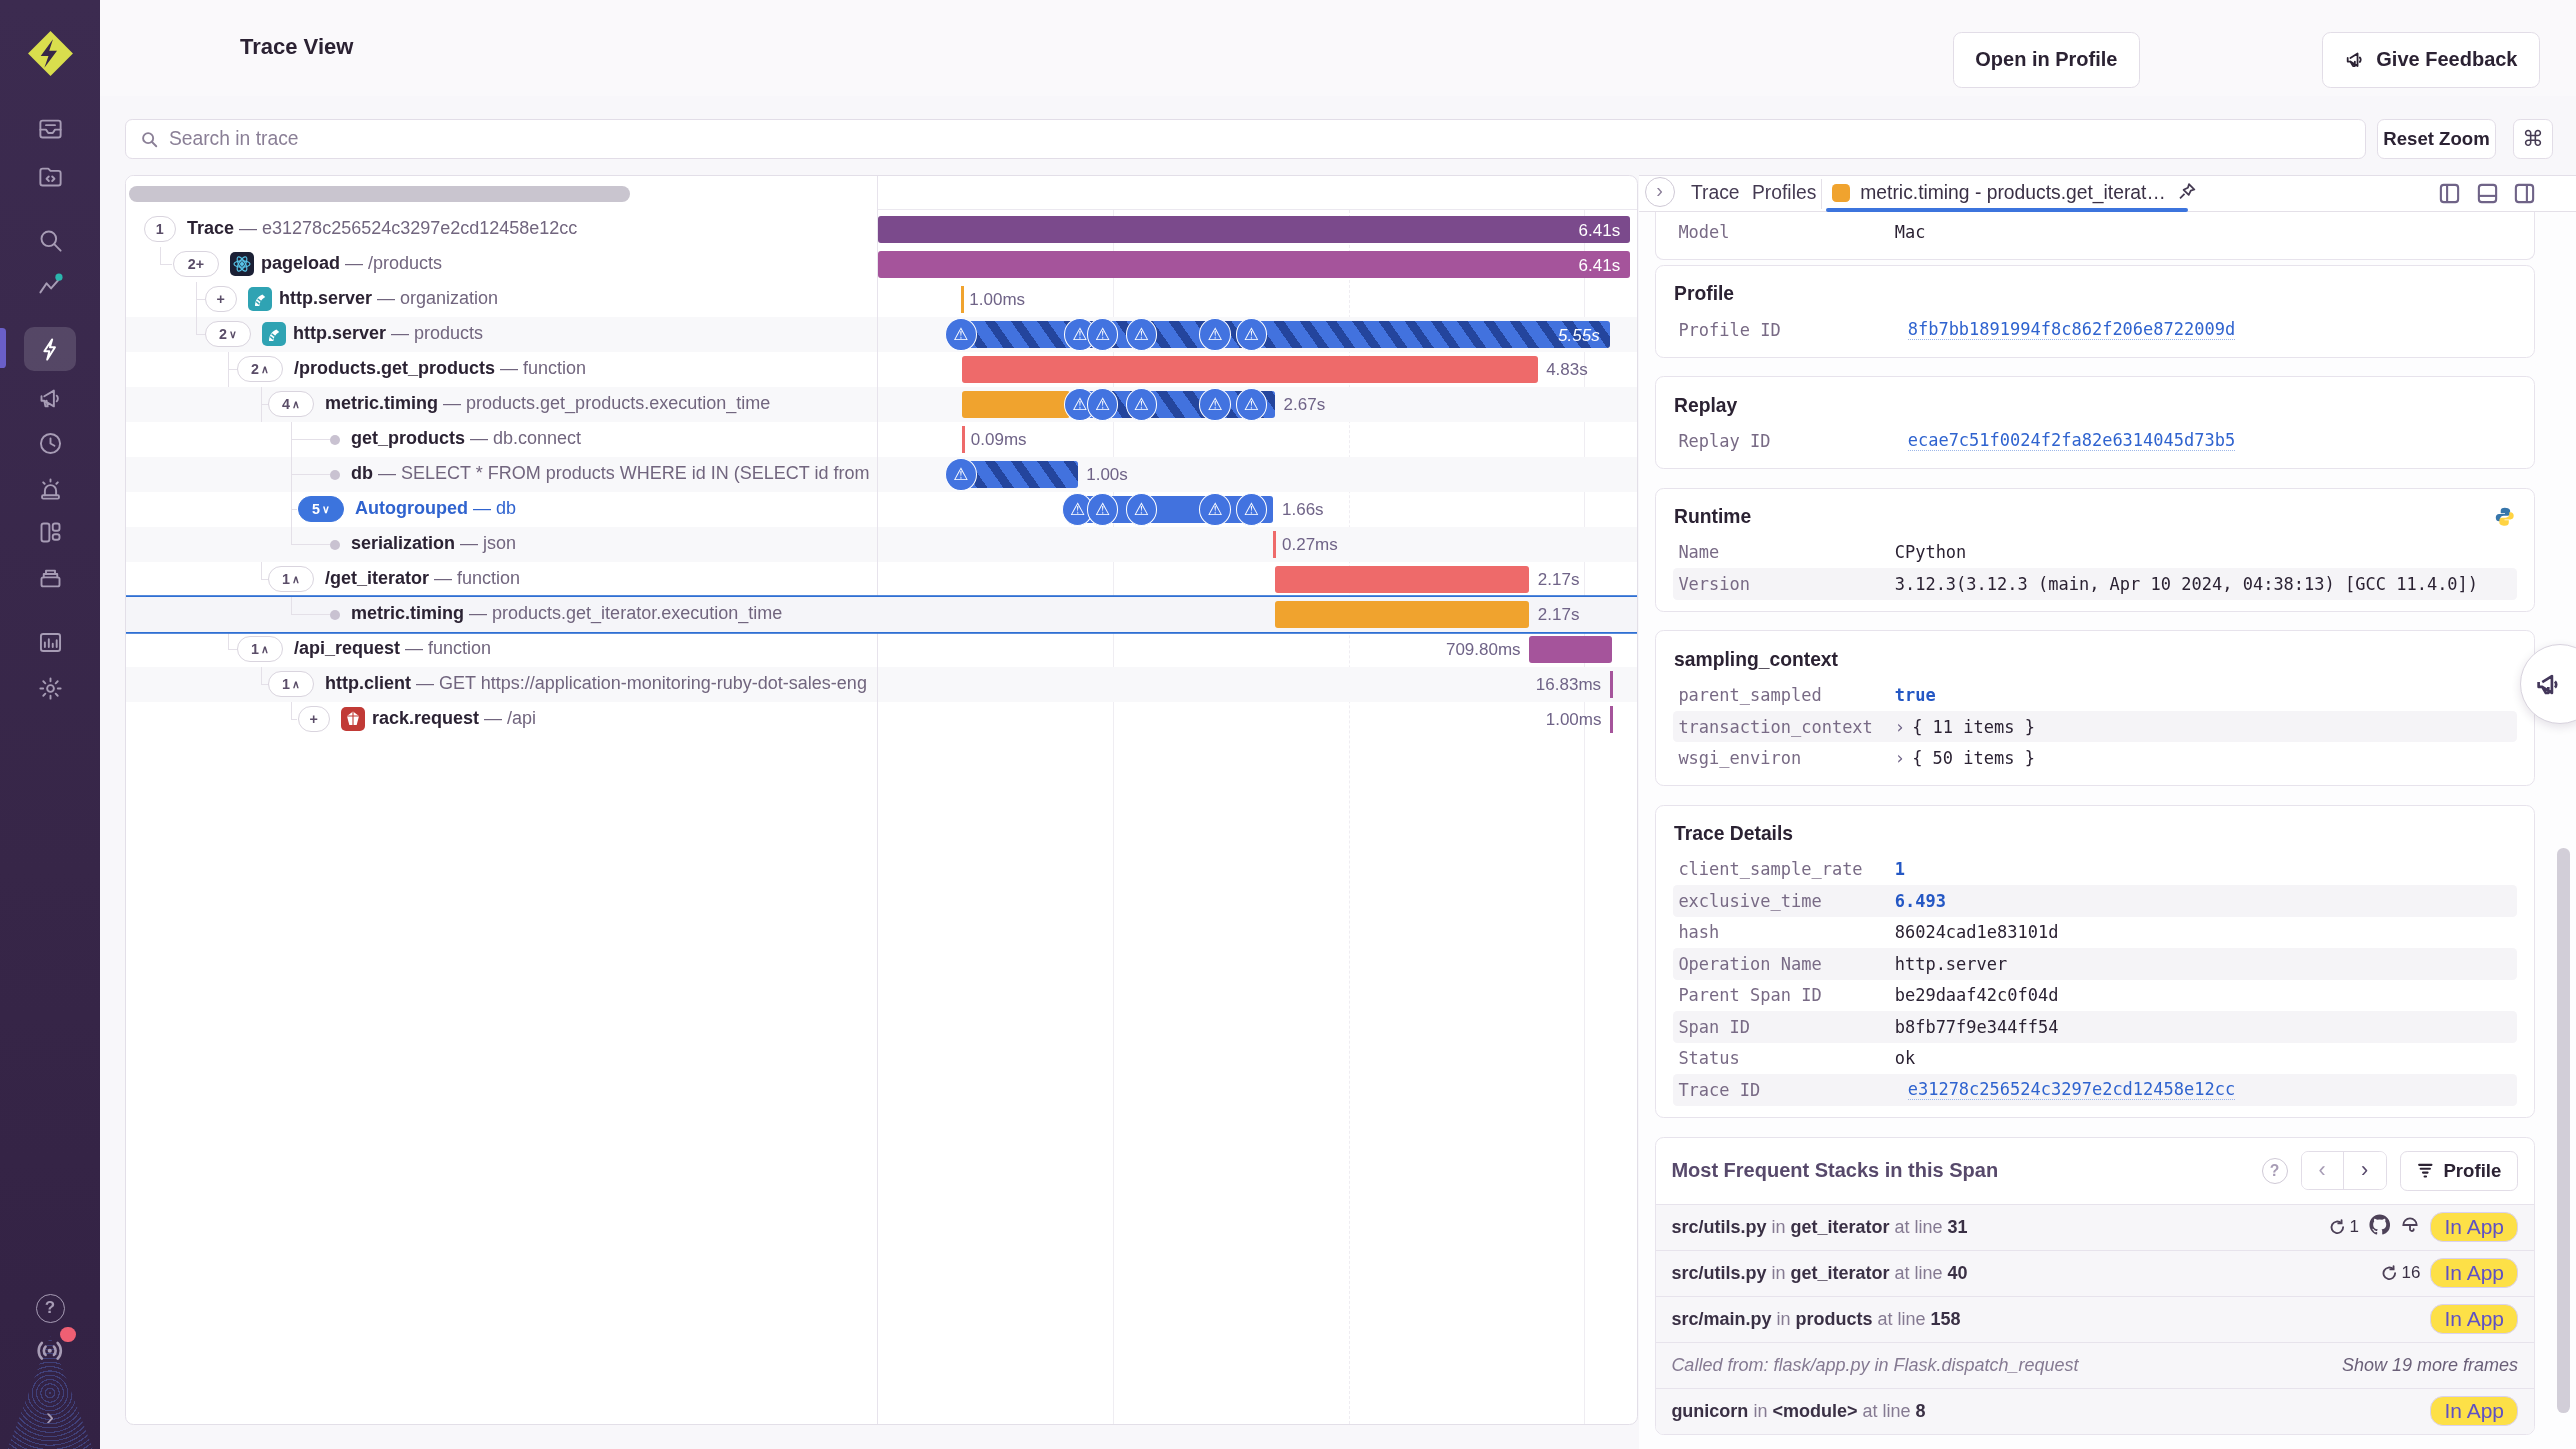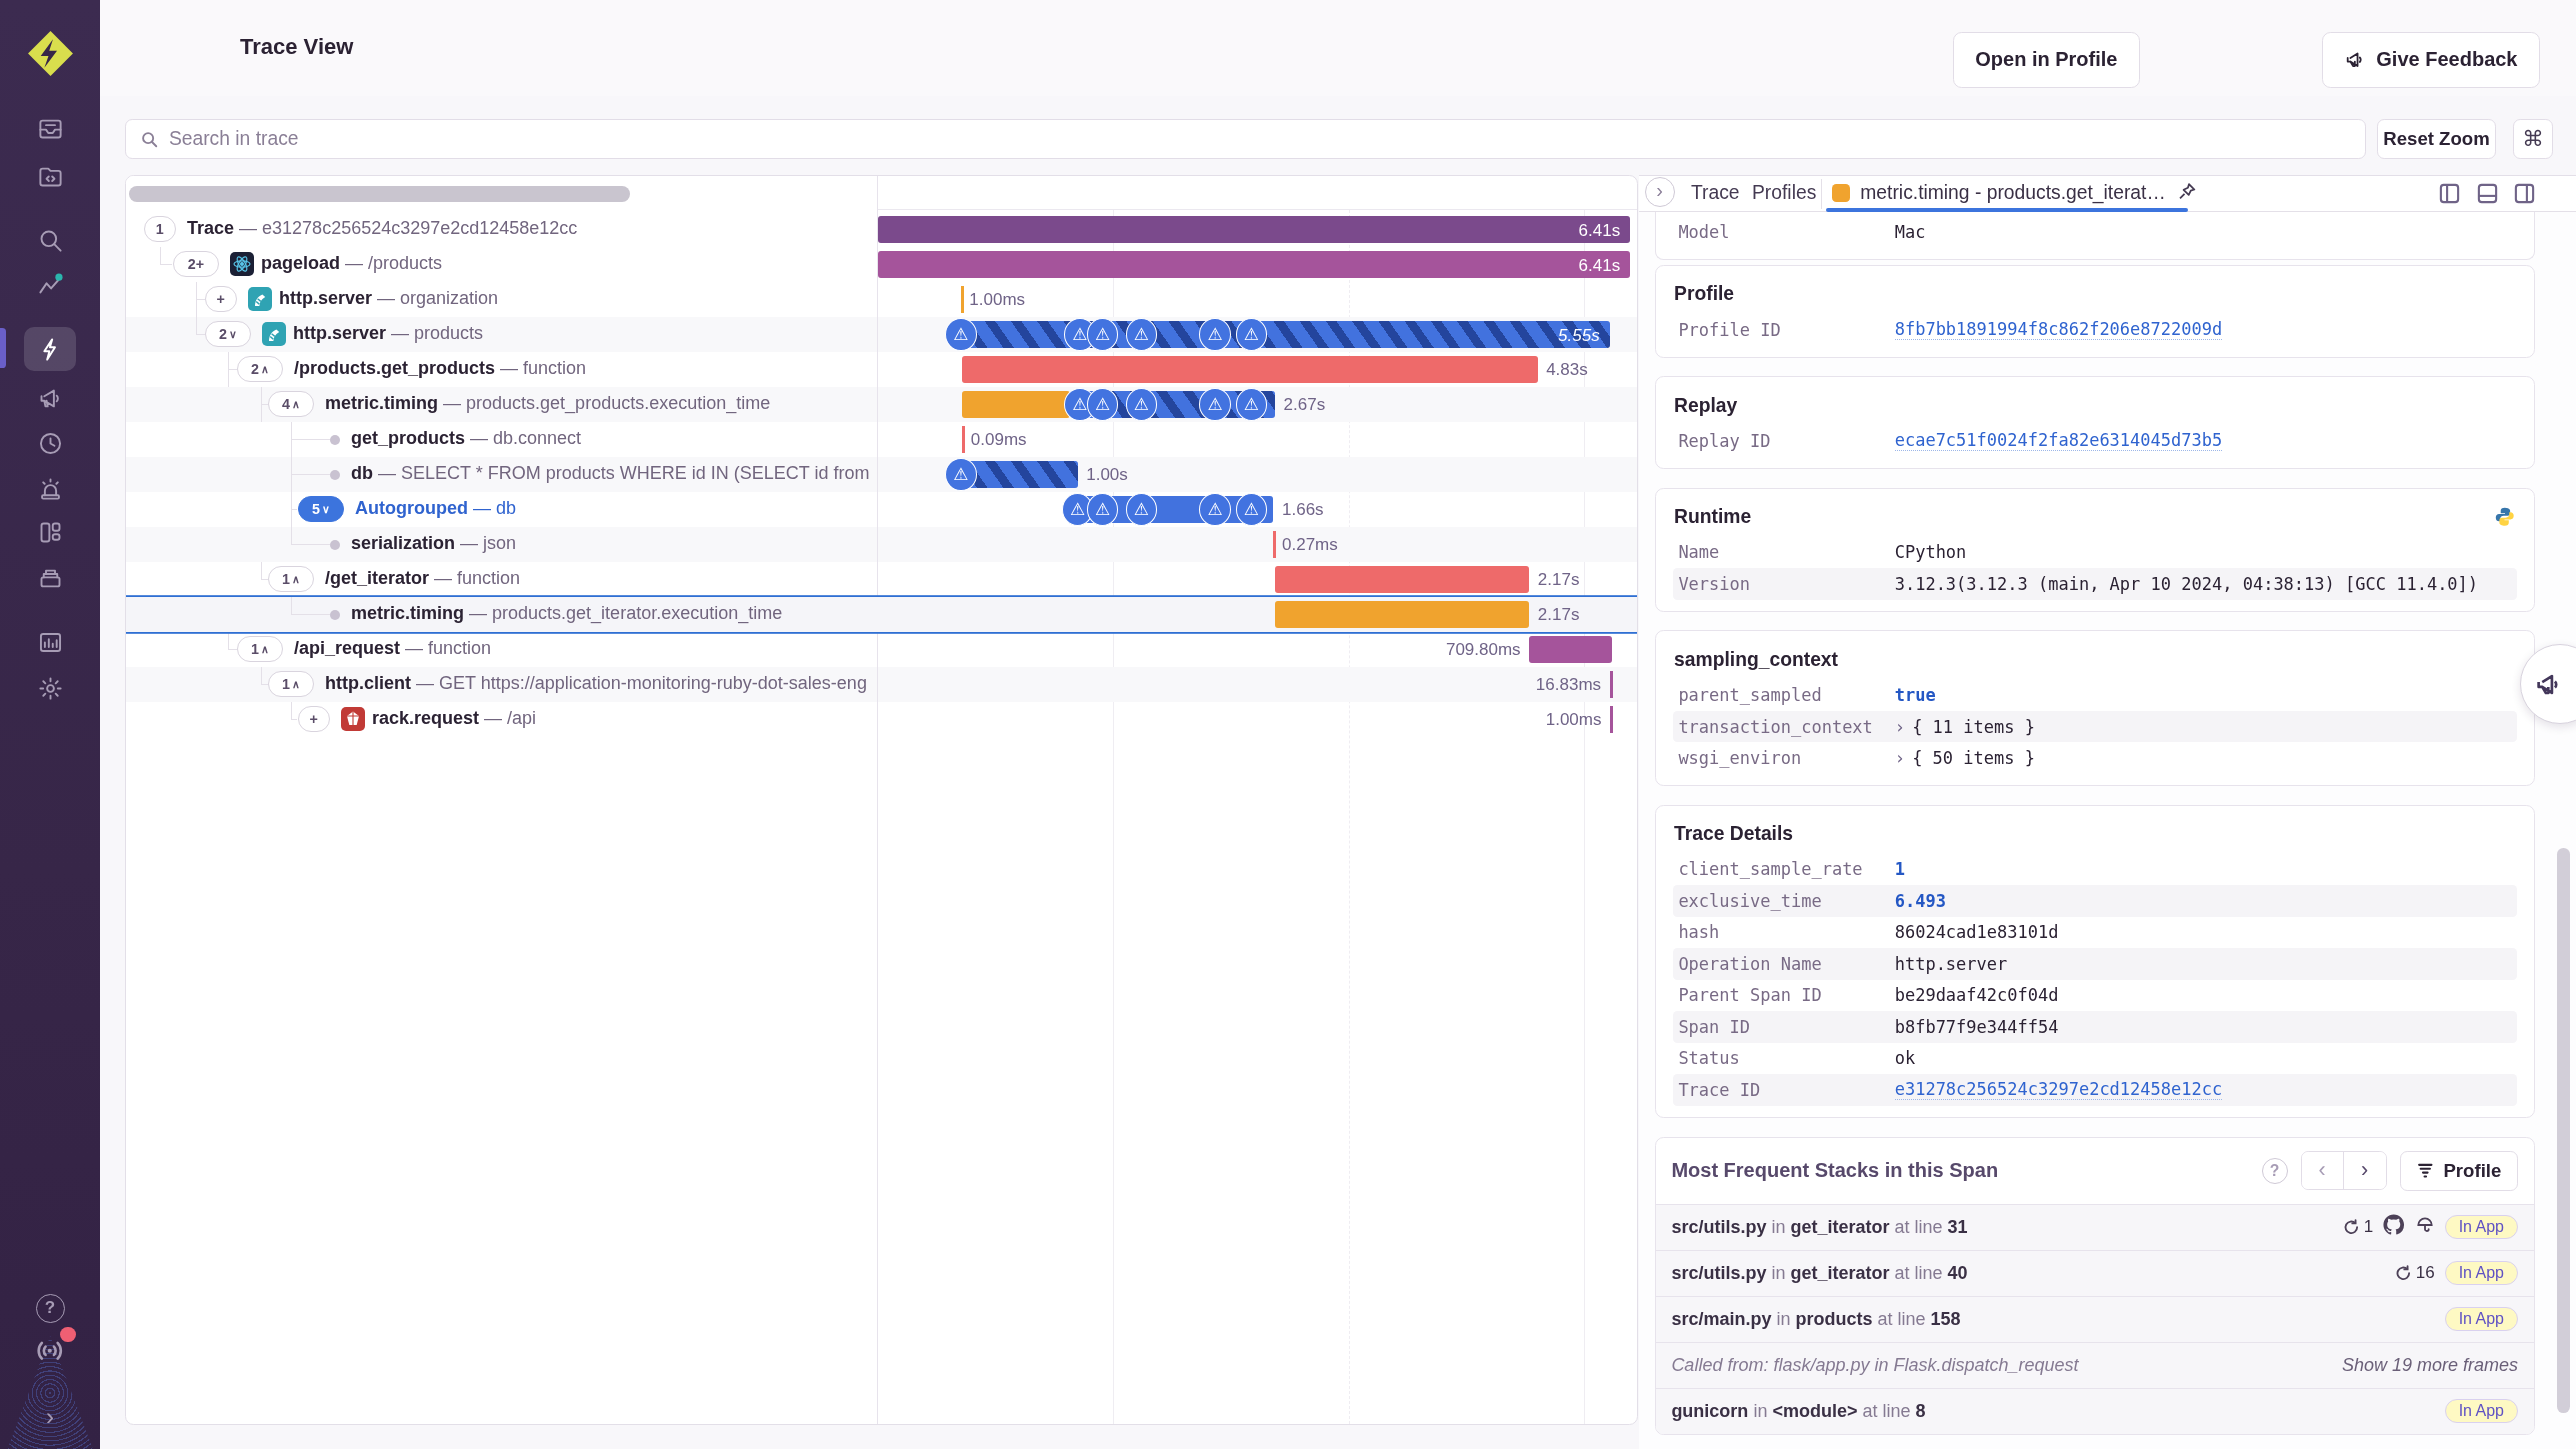--- a/index.html
+++ b/index.html
@@ -94,21 +94,21 @@
   .layout-icons svg { width:23px; height:23px; stroke:#6f6387; fill:none; stroke-width:2.2; }
 
   #rp-content { position:absolute; left:15.7px; top:36px; width:880px; bottom:0; overflow:hidden; }
   .card { background:#fff; border:1.4px solid #e7e3ec; border-radius:8.6px; padding:10px 17px 11.4px 17px; margin-bottom:18.6px; }
   .card.cut-top { border-top:none; border-radius:0 0 8.6px 8.6px; padding-top:4.3px; margin-bottom:5px; }
   .card-title { font-size:19.3px; font-weight:700; color:#2b2233; padding:7.2px 1.4px 8.6px 1.4px; display:flex; justify-content:space-between; align-items:center; }
   .kv-row { display:flex; align-items:center; min-height:31.5px; border-radius:4.3px; font-size:17px; }
   .kv-row.shade { background:#f5f4f7; }
   .kv-key { width:222px; flex:none; color:#786a85; padding-left:5.7px; }
   .kv-val { color:#2b2233; white-space:nowrap; }
-  .kv-val.link { color:#2f63cf; border-bottom:1.4px dotted #9db7e8; }
+  .kv-val.link { color:#2f63cf; border-bottom:1.4px dotted #9db7e8;margin-left:13px; }
   .kv-val.blue { color:#2457c4; font-weight:700; }
   .expander { color:#6f6387; margin-right:7.2px; }
 
   
   #stacks-card { background:#fff; border:1.4px solid #e7e3ec; border-radius:8.6px; overflow:hidden; }
   #stacks-head { display:flex; align-items:center; justify-content:space-between; padding:13px 15.7px; }
   #stacks-title { font-size:20px; font-weight:700; color:#57496b; }
   #stacks-controls { display:flex; align-items:center; gap:13px; }
   .qmark { width:26px; height:26px; border:1.8px solid #cfc9d6; border-radius:50%; color:#a79cb5; font-size:15.7px; font-weight:700;
     display:flex; align-items:center; justify-content:center; }
@@ -116,21 +116,21 @@
   .pager div { width:42px; height:37px; display:flex; align-items:center; justify-content:center; font-size:21.5px; color:#57496b; background:#fff; }
   .pager div:first-child { border-right:1.4px solid e2dde7; border-right:1.4px solid #e2dde7; color:#a79cb5; }
   #profile-btn { display:flex; align-items:center; gap:8.6px; height:40px; padding:0 15.7px; border:1.4px solid #e2dde7; border-radius:7.2px;
     background:#fff; font-size:18.6px; font-weight:700; color:#2b2233; }
   #profile-btn svg { width:18.6px; height:18.6px; stroke:#2b2233; stroke-width:2.6; fill:none; stroke-linecap:round; }
   .stack-row { display:flex; align-items:center; background:#f7f6f9; border-top:1.4px solid #e7e3ec; min-height:46px; padding:0 15.7px; font-size:18px; }
   .stack-frame { flex:1; white-space:nowrap; overflow:hidden; }
   .stack-frame .g { color:#857a92; }
   .stack-frame .d { color:#3a3045; font-weight:600; }
   .stack-row .meta { display:flex; align-items:center; gap:10px; }
-  .inapp { background:#fef9c3; border:1.4px solid #d9d1ef; color:#5f51c4; font-size:16px; border-radius:13px; padding:2.1px 13px; }
+  .inapp { background:#fde047; border:1.4px solid #d9d1ef; color:#5f51c4; font-size:21px; border-radius:13px; padding:2.1px 13px; }
   .cnt { font-size:17px; color:#3a3045; display:flex; align-items:center; gap:2.9px; }
   .cnt svg { width:18.6px; height:18.6px; stroke:#4d4158; fill:none; stroke-width:2.4; stroke-linecap:round; }
   .ghicon svg { width:21.5px; height:21.5px; fill:#4d4158; }
   .covicon svg { width:20px; height:20px; stroke:#4d4158; fill:none; stroke-width:2.2; stroke-linecap:round; }
   .called { font-style:italic; color:#857a92; font-weight:400; }
   .more-frames { font-style:italic; color:#6a5f78; font-size:18px; white-space:nowrap; }
 
   
   #fab { position:absolute; left:2520px; top:644px; width:80px; height:80px; background:#fff; border:1.4px solid #d8d3de;
     border-radius:50%; box-shadow:0 2.9px 10px rgba(40,20,60,.12); display:flex; align-items:center; padding-left:14.3px; z-index:8; }

